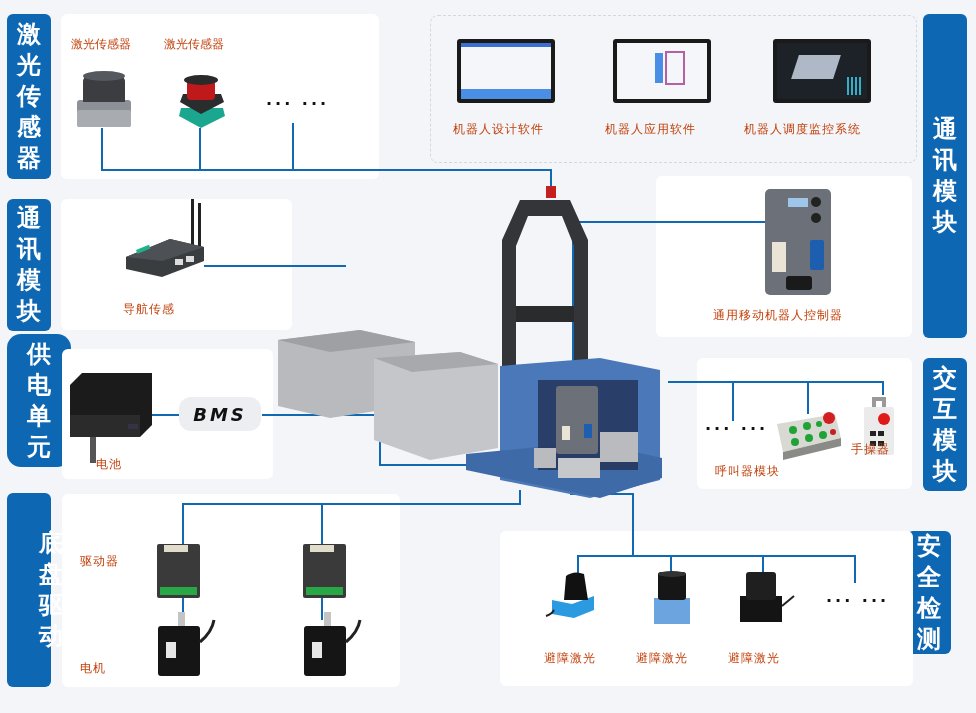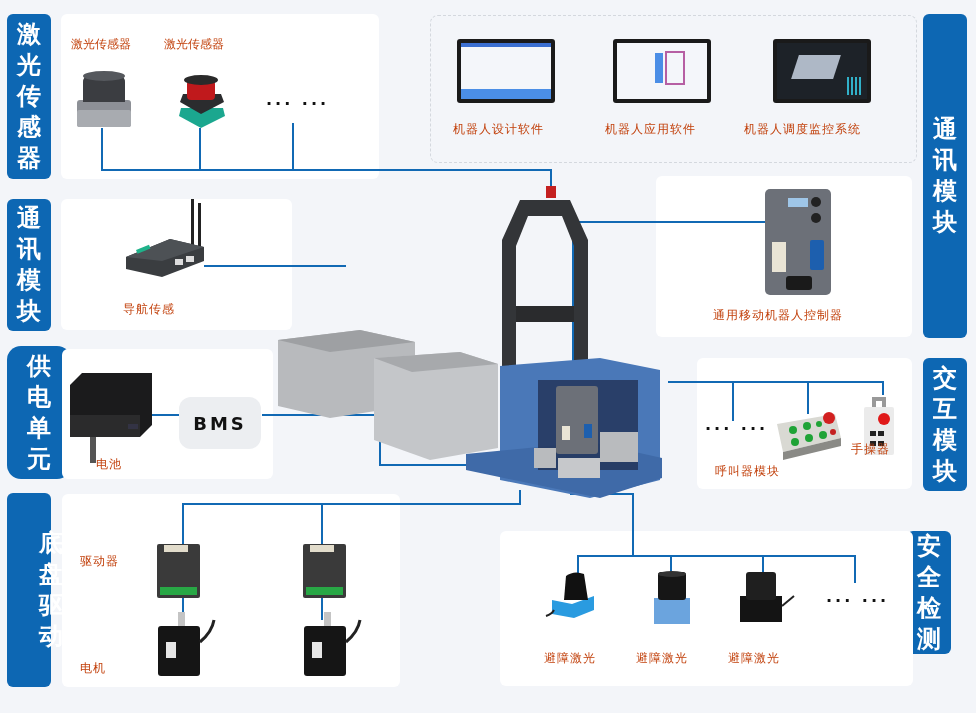--- a/index.html
+++ b/index.html
@@ -19,21 +19,21 @@
 </style>
 </head>
 <body>
 
 <div class="side-tab" style="left:7px;top:14px;width:44px;height:165px;">
     <span>激光传感器</span>
   </div>
 <div class="side-tab" style="left:7px;top:199px;width:44px;height:132px;">
     <span>通讯模块</span>
   </div>
-<div class="side-tab" style="left:7px;top:346px;width:64px;height:133px;border-radius:14px;">
+<div class="side-tab" style="left:7px;top:334px;width:64px;height:133px;border-radius:14px;">
     <span>供电单元</span>
   </div>
 <div class="side-tab" style="left:7px;top:493px;width:44px;height:194px;padding-left:44px;">
     <span>底盘驱动</span>
   </div>
 
 <div class="side-tab" style="left:923px;top:14px;width:44px;height:324px;">
     <span>通讯模块</span>
   </div>
 <div class="side-tab" style="left:923px;top:358px;width:44px;height:133px;">
@@ -115,21 +115,21 @@
 </svg>
 <div class="lbl" style="left:123px;top:301px;">导航传感</div>
 
 <svg class="abs" style="left:68px;top:371px;" width="86" height="96">
   <path d="M14 2 L84 2 L84 54 L72 66 L2 66 L2 14 Z" fill="#1b1b1c"></path>
   <path d="M2 44 L72 44 L72 66 L2 66 Z" fill="#2b2b2c"></path>
   <rect x="60" y="53" width="10" height="5" fill="#334"></rect>
   <rect x="22" y="66" width="6" height="26" fill="#555"></rect>
 </svg>
 <div class="lbl" style="left:96px;top:456px;">电池</div>
-<div class="bms" style="left:179px;top:397px;width:82px;height:52px;">BMS</div>
+<div class="bms" style="left:179px;top:397px;width:82px;height:34px;font-style:italic;">BMS</div>
 
 <div class="lbl" style="left:80px;top:553px;">驱动器</div>
 <div class="lbl" style="left:80px;top:660px;">电机</div>
 <svg class="abs" style="left:156px;top:543px;" width="45" height="58">
   <rect x="1" y="1" width="43" height="54" rx="2" fill="#3a3a3a"></rect>
   <rect x="8" y="2" width="24" height="7" fill="#e2dccb"></rect>
   <rect x="4" y="44" width="37" height="8" fill="#28a745"></rect>
 </svg>
 <svg class="abs" style="left:302px;top:543px;" width="45" height="58">
   <rect x="1" y="1" width="43" height="54" rx="2" fill="#3a3a3a"></rect>

